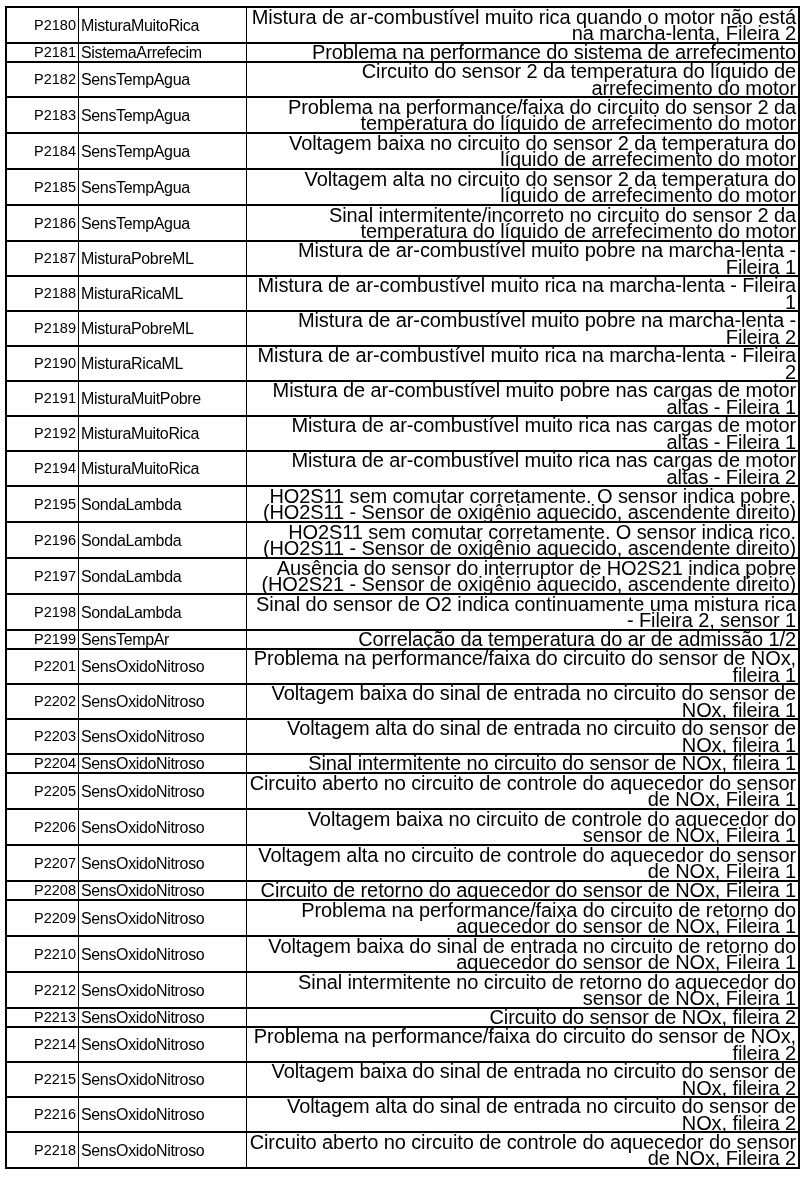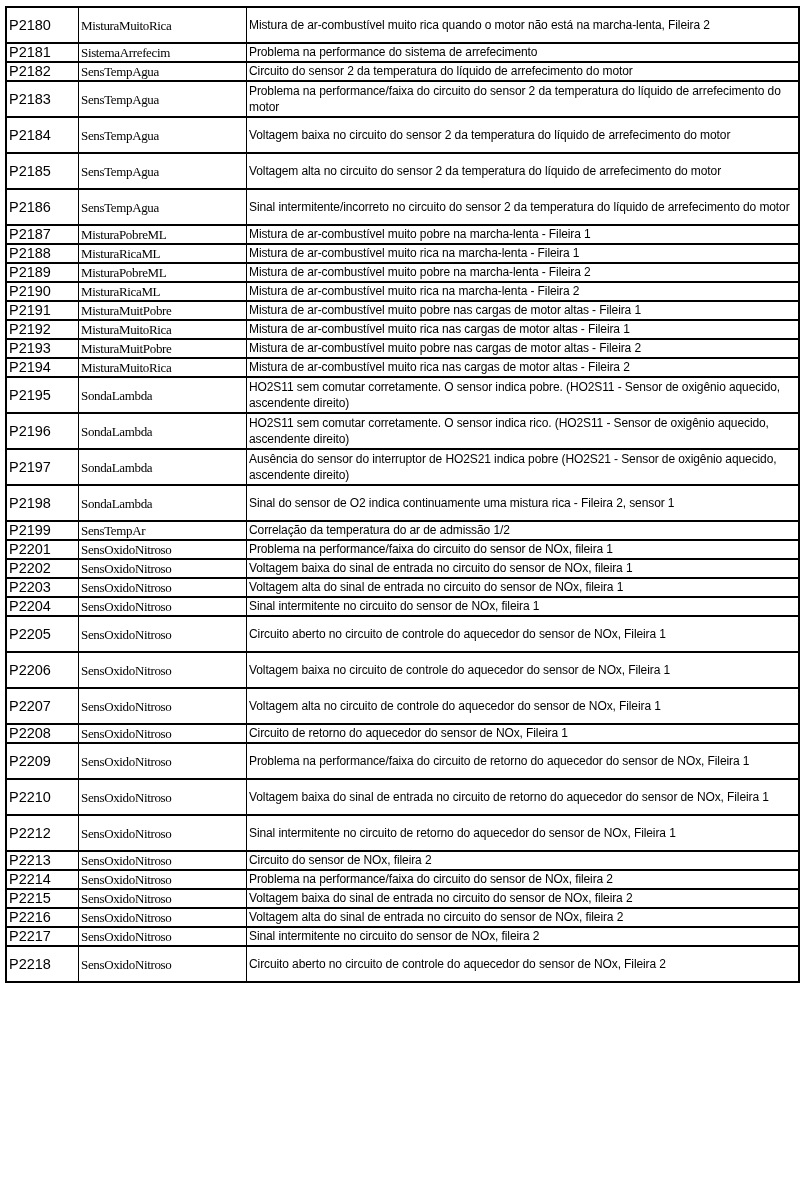--- a/index.html
+++ b/index.html
@@ -15,39 +15,40 @@
     border: 1px solid #000;
     padding: 0 2px;
     vertical-align: middle;
     color:#000;
   }
   table.dtc tr { border-top: 2px solid #000; }
   td.code {
     width: 67px;
     font-family: "Liberation Sans", sans-serif;
     font-size: 14.5px;
-    text-align: left;
+    text-align: right;
     line-height: 17px;
   }
   td.name {
     width: 163px;
-    font-family: Liberation Serif, serif;
-    font-size: 13px;
+    font-family: Liberation Sans, sans-serif;
+    font-size: 16px;
     color:#222;
     line-height: 17px;
     white-space: nowrap;
     overflow: hidden;
     letter-spacing: -0.35px;
   }
   td.desc {
     font-family: "Liberation Sans", sans-serif;
-    font-size: 12px;
+    font-size: 20px;
     line-height: 16.5px;
     padding: 0 2px 1px 2px;
     letter-spacing: -0.1px;
+    text-align: right;
   }
   tr.single td { height: 17px; }
   tr.double td { height: 34px; }
 </style>
 </head>
 <body>
 
 <div class="wrap">
   <table class="dtc">
     <tbody id="dtc-body">
@@ -110,25 +111,20 @@
           <td class="code">P2191</td>
           <td class="name">MisturaMuitPobre</td>
           <td class="desc">Mistura de ar-combustível muito pobre nas cargas de motor altas - Fileira 1</td>
         </tr>
         <tr class="single">
           <td class="code">P2192</td>
           <td class="name">MisturaMuitoRica</td>
           <td class="desc">Mistura de ar-combustível muito rica nas cargas de motor altas - Fileira 1</td>
         </tr>
         <tr class="single">
-          <td class="code">P2193</td>
-          <td class="name">MisturaMuitPobre</td>
-          <td class="desc">Mistura de ar-combustível muito pobre nas cargas de motor altas - Fileira 2</td>
-        </tr>
-        <tr class="single">
           <td class="code">P2194</td>
           <td class="name">MisturaMuitoRica</td>
           <td class="desc">Mistura de ar-combustível muito rica nas cargas de motor altas - Fileira 2</td>
         </tr>
         <tr class="double">
           <td class="code">P2195</td>
           <td class="name">SondaLambda</td>
           <td class="desc">HO2S11 sem comutar corretamente. O sensor indica pobre. (HO2S11 - Sensor de oxigênio aquecido, ascendente direito)</td>
         </tr>
         <tr class="double">
@@ -218,25 +214,20 @@
         </tr>
         <tr class="single">
           <td class="code">P2215</td>
           <td class="name">SensOxidoNitroso</td>
           <td class="desc">Voltagem baixa do sinal de entrada no circuito do sensor de NOx, fileira 2</td>
         </tr>
         <tr class="single">
           <td class="code">P2216</td>
           <td class="name">SensOxidoNitroso</td>
           <td class="desc">Voltagem alta do sinal de entrada no circuito do sensor de NOx, fileira 2</td>
-        </tr>
-        <tr class="single">
-          <td class="code">P2217</td>
-          <td class="name">SensOxidoNitroso</td>
-          <td class="desc">Sinal intermitente no circuito do sensor de NOx, fileira 2</td>
         </tr>
         <tr class="double">
           <td class="code">P2218</td>
           <td class="name">SensOxidoNitroso</td>
           <td class="desc">Circuito aberto no circuito de controle do aquecedor do sensor de NOx, Fileira 2</td>
         </tr>
       </tbody>
   </table>
 </div>
 

